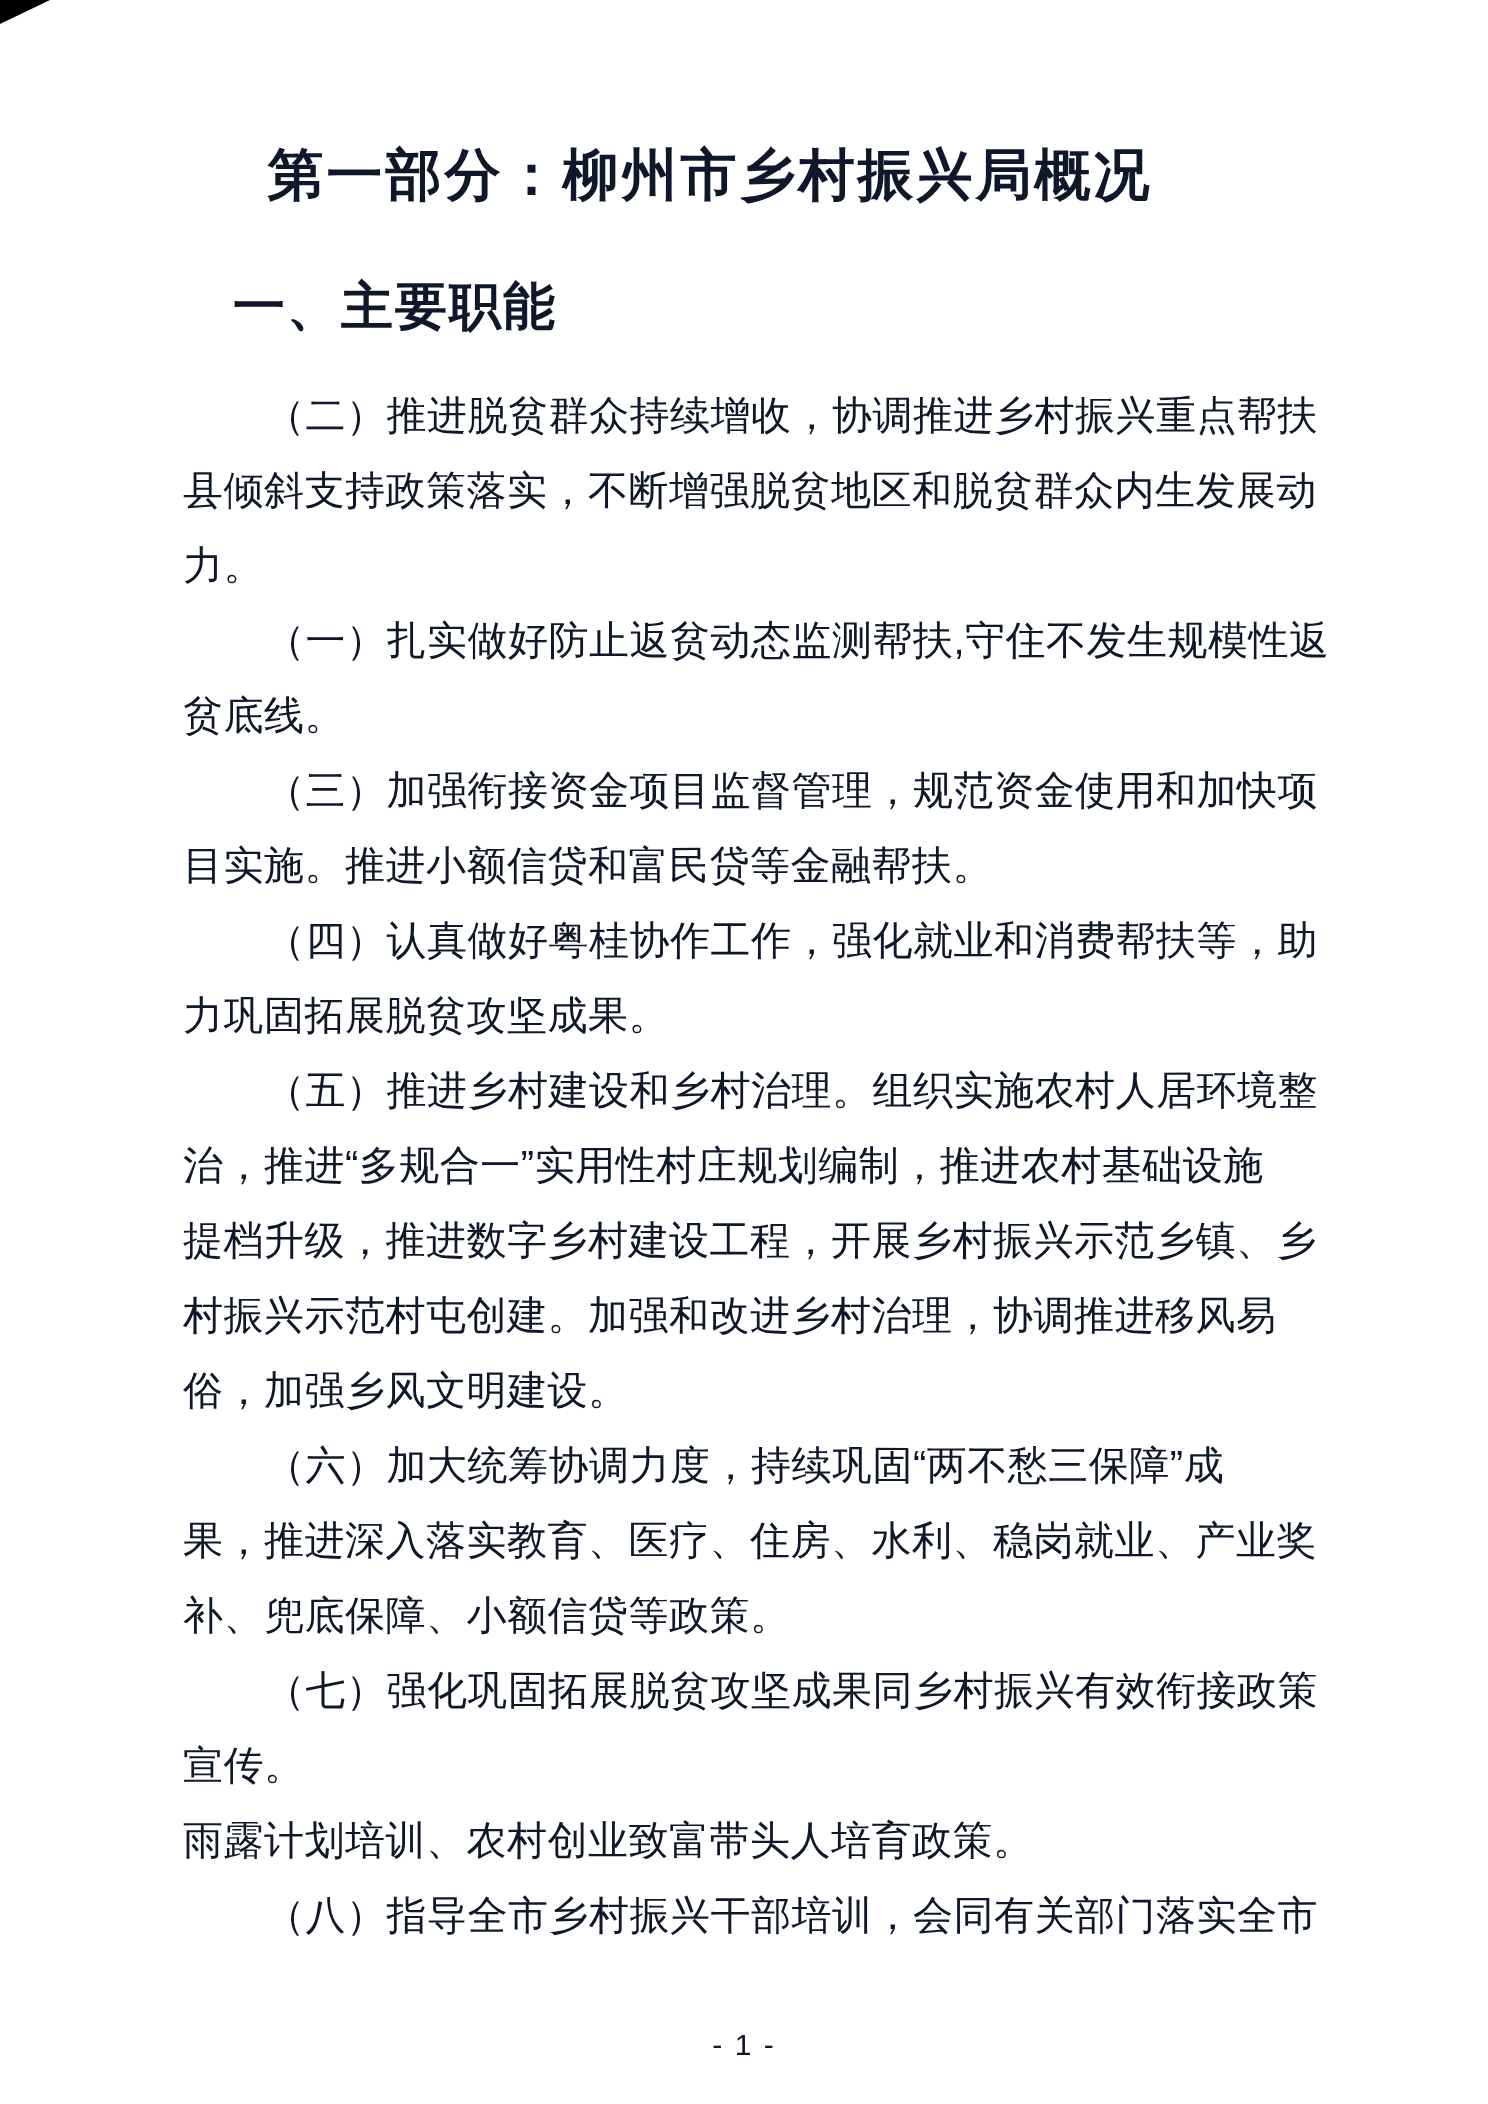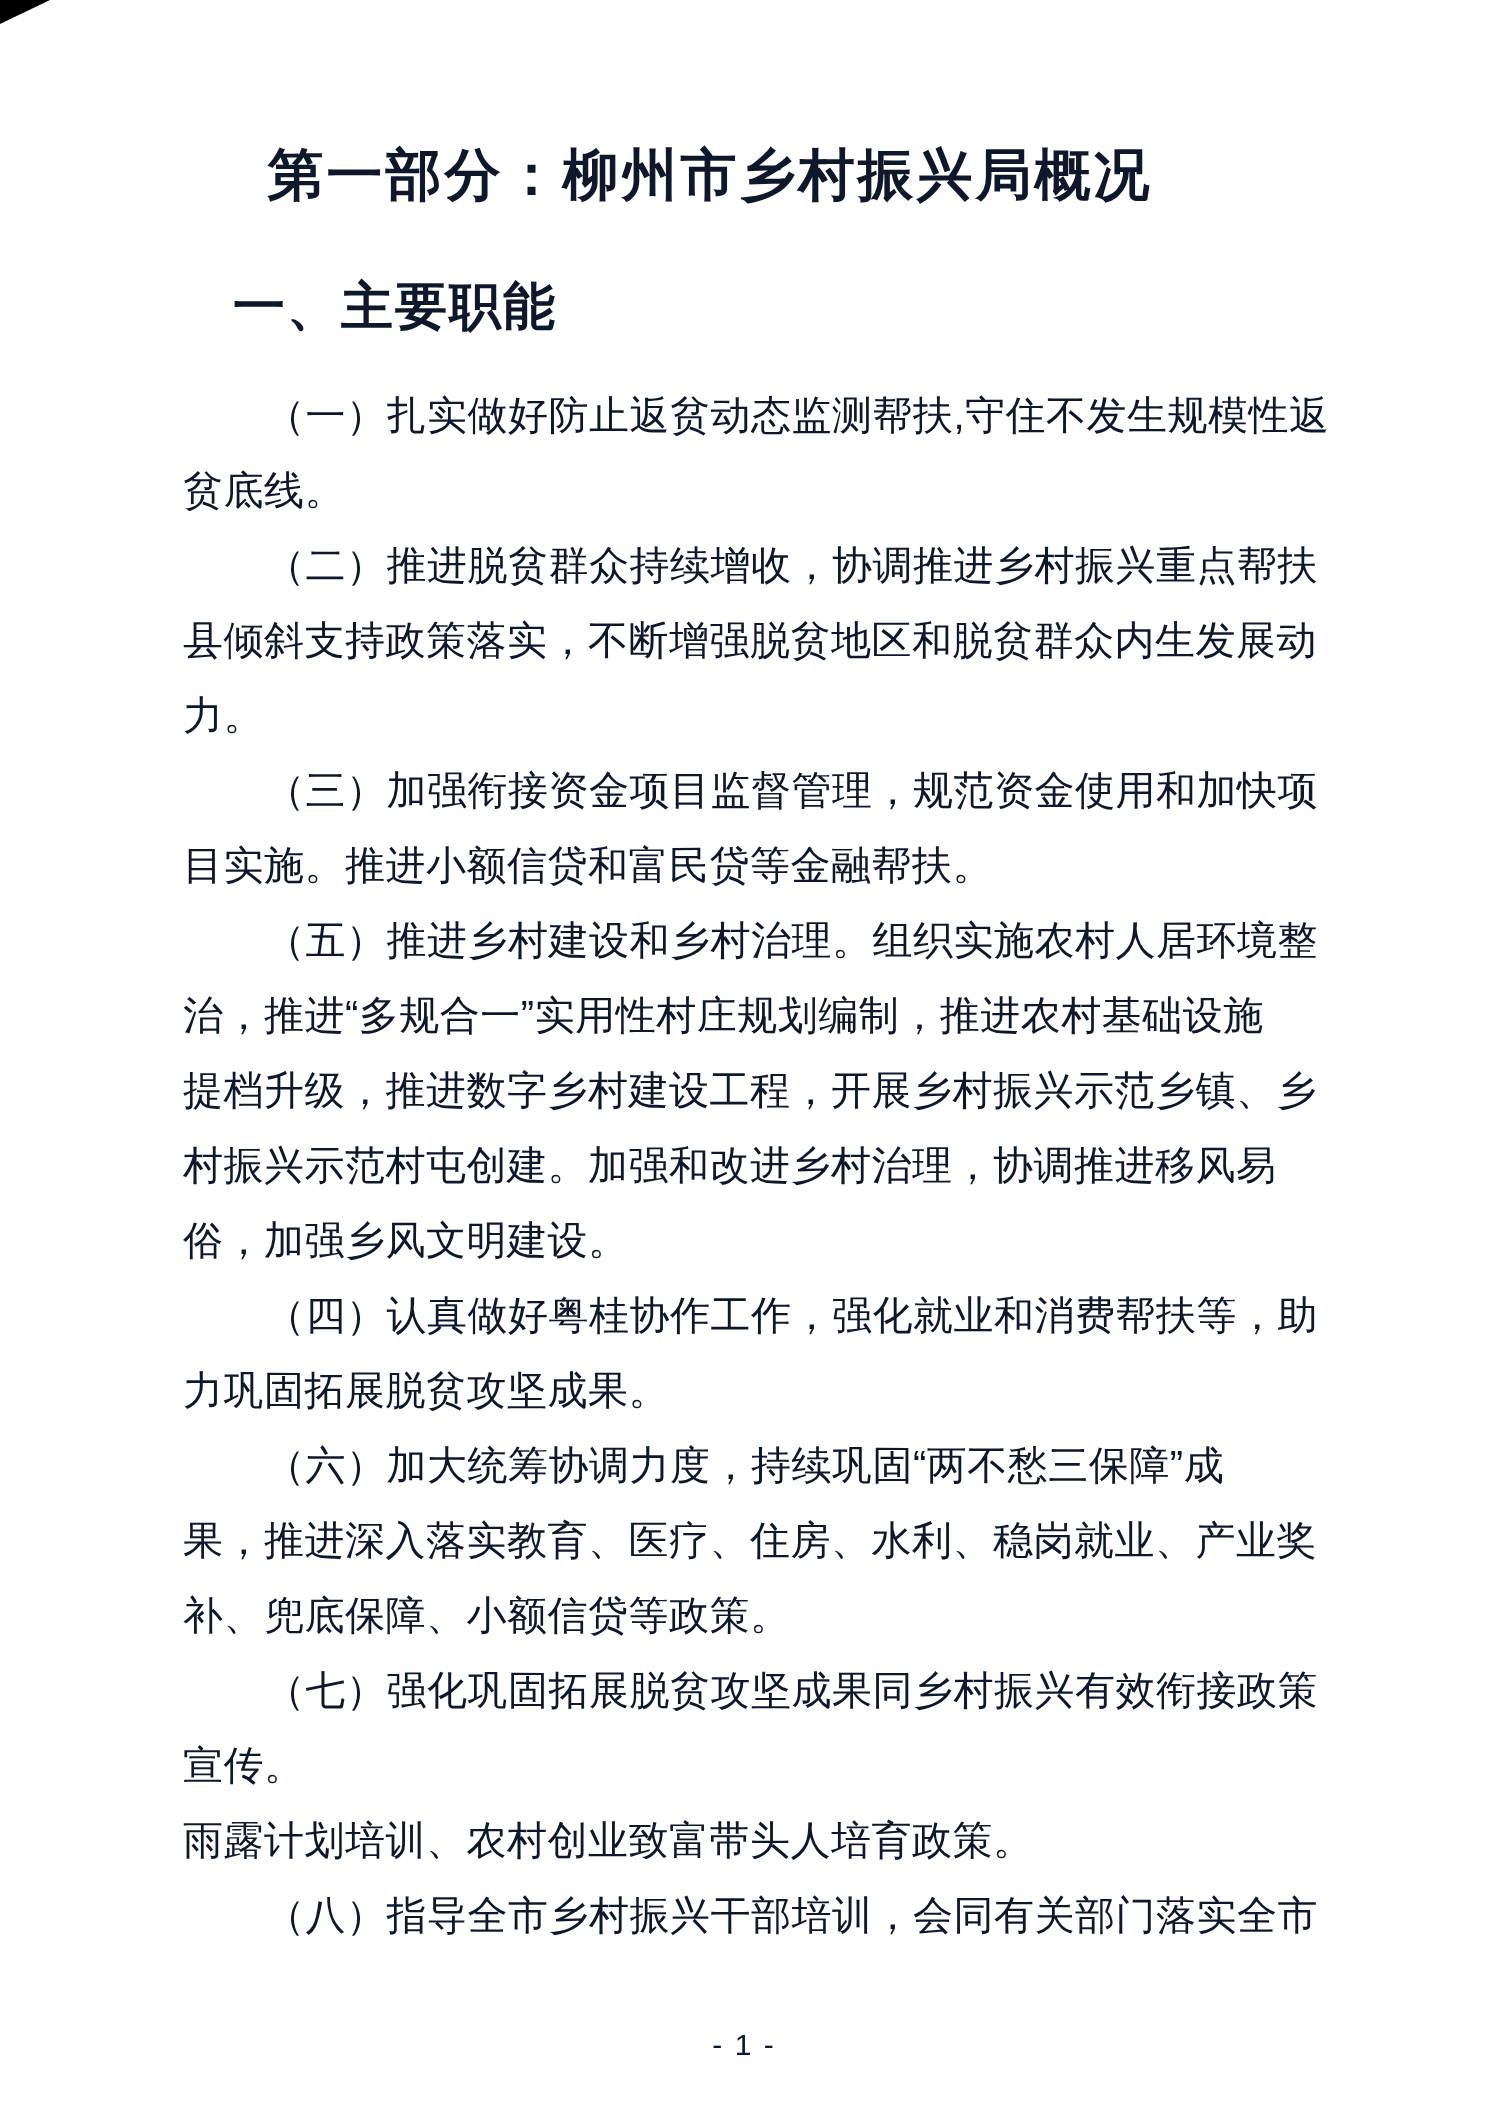--- a/index.html
+++ b/index.html
@@ -75,46 +75,46 @@
     </svg>
   </span>
 
   <div class="doc-title">第一部分：柳州市乡村振兴局概况</div>
 
   <div class="section-heading">一、主要职能</div>
 
   <div class="body-text">
 
     <p>
-      <span class="line indent">（一）扎实做好防止返贫动态监测帮扶,守住不发生规模性返</span>
-      <span class="line">贫底线。</span>
+      <span class="line indent">（二）推进脱贫群众持续增收，协调推进乡村振兴重点帮扶</span>
+      <span class="line">县倾斜支持政策落实，不断增强脱贫地区和脱贫群众内生发展动</span>
+      <span class="line">力。</span>
     </p>
 
     <p>
-      <span class="line indent">（二）推进脱贫群众持续增收，协调推进乡村振兴重点帮扶</span>
-      <span class="line">县倾斜支持政策落实，不断增强脱贫地区和脱贫群众内生发展动</span>
-      <span class="line">力。</span>
+      <span class="line indent">（一）扎实做好防止返贫动态监测帮扶,守住不发生规模性返</span>
+      <span class="line">贫底线。</span>
     </p>
 
     <p>
       <span class="line indent">（三）加强衔接资金项目监督管理，规范资金使用和加快项</span>
       <span class="line">目实施。推进小额信贷和富民贷等金融帮扶。</span>
     </p>
 
     <p>
+      <span class="line indent">（四）认真做好粤桂协作工作，强化就业和消费帮扶等，助</span>
+      <span class="line">力巩固拓展脱贫攻坚成果。</span>
+    </p>
+
+    <p>
       <span class="line indent">（五）推进乡村建设和乡村治理。组织实施农村人居环境整</span>
       <span class="line">治，推进“多规合一”实用性村庄规划编制，推进农村基础设施</span>
       <span class="line">提档升级，推进数字乡村建设工程，开展乡村振兴示范乡镇、乡</span>
       <span class="line">村振兴示范村屯创建。加强和改进乡村治理，协调推进移风易</span>
       <span class="line">俗，加强乡风文明建设。</span>
-    </p>
-
-    <p>
-      <span class="line indent">（四）认真做好粤桂协作工作，强化就业和消费帮扶等，助</span>
-      <span class="line">力巩固拓展脱贫攻坚成果。</span>
     </p>
 
     <p>
       <span class="line indent">（六）加大统筹协调力度，持续巩固“两不愁三保障”成</span>
       <span class="line">果，推进深入落实教育、医疗、住房、水利、稳岗就业、产业奖</span>
       <span class="line">补、兜底保障、小额信贷等政策。</span>
     </p>
 
     <p>
       <span class="line indent">（七）强化巩固拓展脱贫攻坚成果同乡村振兴有效衔接政策</span>

